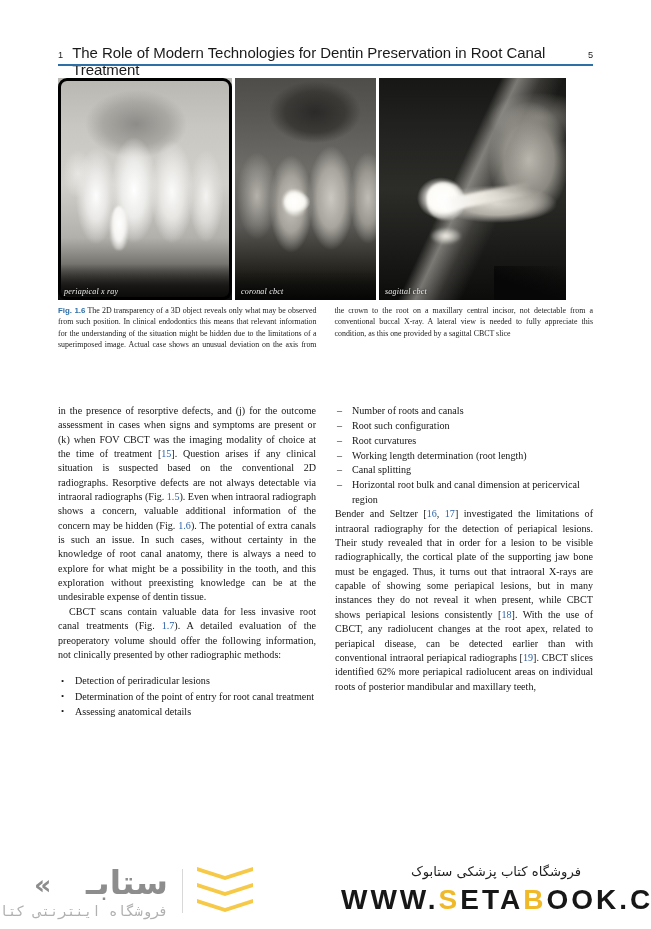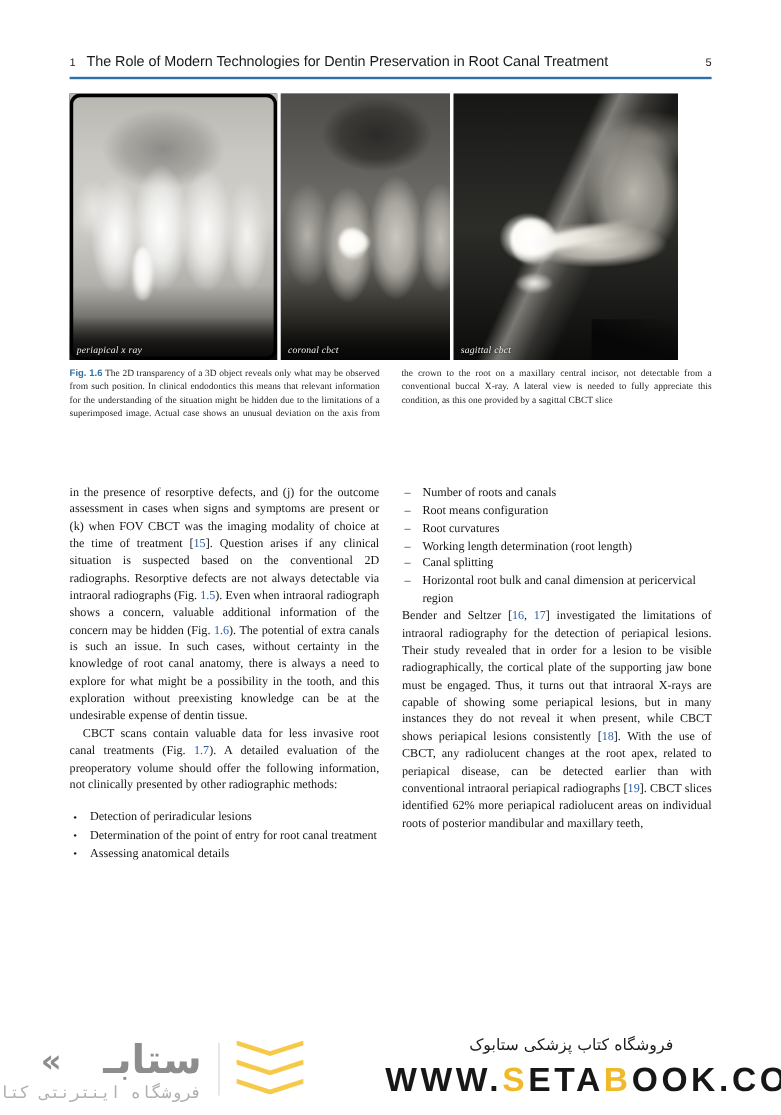--- a/index.html
+++ b/index.html
@@ -36,21 +36,21 @@
     align-items: baseline;
   }
   .runhead-chapnum {
     font-family: "Liberation Sans", sans-serif;
     font-size: 9.2px;
     color: #1a1a1a;
     margin-right: 9px;
   }
   .runhead-title {
     font-family: "Liberation Sans", sans-serif;
-    font-size: 12px;
+    font-size: 15px;
     color: #1a1a1a;
     letter-spacing: -0.05px;
     flex: 1;
   }
   .runhead-pageno {
     font-family: "Liberation Sans", sans-serif;
     font-size: 9.2px;
     color: #1a1a1a;
   }
   .runhead-rule {
@@ -82,21 +82,21 @@
     left: 6px;
     bottom: 4px;
     font-family: "Liberation Serif", serif;
     font-style: italic;
     font-size: 8px;
     color: #f2f2f2;
     letter-spacing: 0.2px;
     text-shadow: 0 0 2px rgba(0,0,0,.9);
     z-index: 6;
   }
-  .panel-a { width: 161px; padding-left: 12px; }
+  .panel-a { width: 174px; }
   .panel-b { width: 141px; }
   .panel-c { width: 187px; }
 
   
   .rad {
     position: absolute;
     inset: 0;
   }
 
   
@@ -375,21 +375,21 @@
     height: 13px;
   }
   .chev svg { display: block; }
   .chev1 { top: 2px; }
   .chev2 { top: 18px; }
   .chev3 { top: 34px; }
 
   
   .site-block {
     position: absolute;
-    right: 20px;
+    right: 0;
     top: 4px;
     width: 310px;
     text-align: center;
   }
   .site-fa {
     font-family: "DejaVu Sans", sans-serif;
     font-size: 13.2px;
     color: #1d1d1d;
     direction: rtl;
     line-height: 26px;
@@ -465,21 +465,21 @@
         <li><span>Determination of the point of entry for root canal treatment</span></li>
         <li><span>Assessing anatomical details</span></li>
       </ul>
 
     </div>
 
     <div class="col col-right">
 
       <ul class="dashes">
         <li><span>Number of roots and canals</span></li>
-        <li><span>Root means configuration</span></li>
+        <li><span>Root such configuration</span></li>
         <li><span>Root curvatures</span></li>
         <li><span>Working length determination (root length)</span></li>
         <li><span>Canal splitting</span></li>
         <li><span>Horizontal root bulk and canal dimension at pericervical region</span></li>
       </ul>
 
 
       <p><span>Bender and Seltzer [</span><span class="ref">16</span><span>, </span><span class="ref">17</span><span>] investigated the limitations of intraoral radiography for the detection of periapical lesions. Their study revealed that in order for a lesion to be visible radiographically, the cortical plate of the supporting jaw bone must be engaged. Thus, it turns out that intraoral X-rays are capable of showing some periapical lesions, but in many instances they do not reveal it when present, while CBCT shows periapical lesions consistently [</span><span class="ref">18</span><span>]. With the use of CBCT, any radiolucent changes at the root apex, related to periapical disease, can be detected earlier than with conventional intraoral periapical radiographs [</span><span class="ref">19</span><span>]. CBCT slices identified 62% more periapical radiolucent areas on individual roots of posterior mandibular and maxillary teeth,</span></p>
 
     </div>

